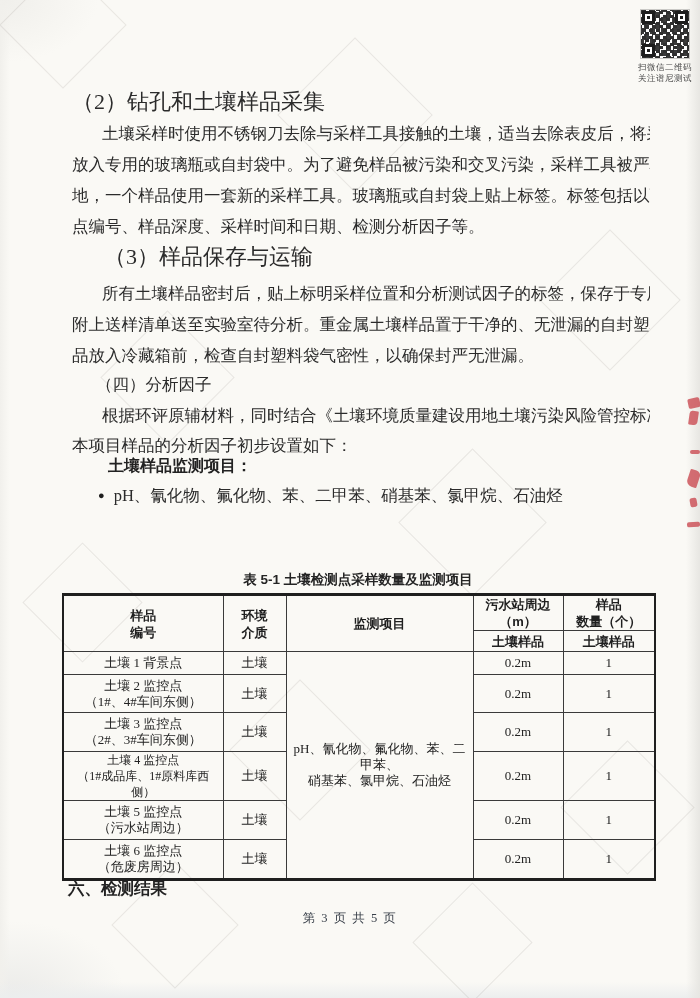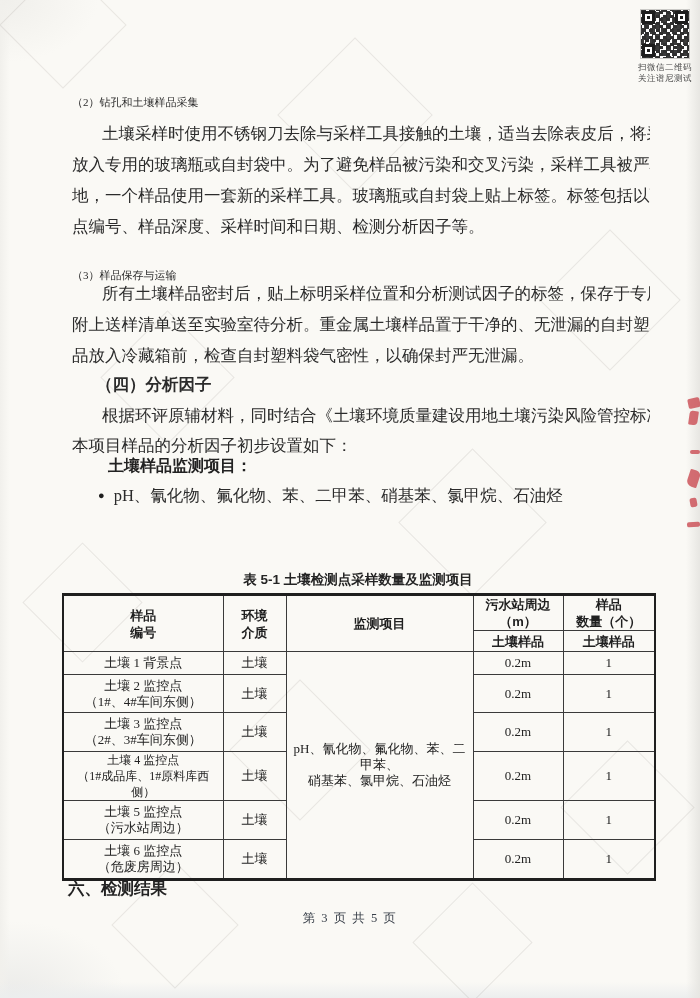--- a/index.html
+++ b/index.html
@@ -32,21 +32,21 @@
   }
   .finder { position:absolute; width:13px; height:13px; border:3px solid #1d1d1d; background:#fff; }
   .finder::after { content:""; position:absolute; left:2px; top:2px; width:3px; height:3px; background:#1d1d1d; }
   .f-tl { left:1px; top:1px; } .f-tr { right:1px; top:1px; } .f-bl { left:1px; bottom:1px; }
   .qr-caption {
     margin-top:4px; font-family:"Liberation Sans", sans-serif;
     font-size:8.5px; line-height:11px; color:#4a4a4a; white-space:pre-line; letter-spacing:.5px;
   }
   
   .blk { position:absolute; left:72px; width:578px; }
-  .h-num { font-size:11px; line-height:24px; }
+  .h-num { font-size:22px; line-height:24px; }
   .h-cn  { font-size:16.5px; line-height:24px; padding-left:24px; }
   .doc-line { font-size:16.5px; line-height:31px; text-align:justify; text-align-last:justify; overflow:hidden; white-space:nowrap; }
   .doc-line.last { text-align-last:auto; white-space:normal; }
   .doc-line.ind { text-indent:30px; }
   .bold-label { font-family:"Liberation Sans", sans-serif; font-weight:bold; font-size:16px; line-height:24px; padding-left:36px; color:#222; }
   .bullet-row { font-size:16.5px; line-height:26px; padding-left:26px; }
   .bullet-glyph { font-size:11px; vertical-align:2px; margin-right:9px; color:#1e1e1e; }
   .sec6 { position:absolute; left:68px; top:878px; font-family:"Liberation Sans", sans-serif; font-weight:bold; font-size:16.5px; color:#222; }
   
   .tbl-caption {
@@ -111,28 +111,28 @@
   </div>
 
   <div class="blk h-num" style="top:90px;">（2）钻孔和土壤样品采集</div>
   <div class="blk" style="top:118px;">
     <div class="doc-line ind">土壤采样时使用不锈钢刀去除与采样工具接触的土壤，适当去除表皮后，将采集到的样品</div>
     <div class="doc-line">放入专用的玻璃瓶或自封袋中。为了避免样品被污染和交叉污染，采样工具被严格分开。一般</div>
     <div class="doc-line">地，一个样品使用一套新的采样工具。玻璃瓶或自封袋上贴上标签。标签包括以下信息：监测</div>
     <div class="doc-line last">点编号、样品深度、采样时间和日期、检测分析因子等。</div>
   </div>
 
-  <div class="blk h-num" style="top:263px;">（3）样品保存与运输</div>
+  <div class="blk h-num" style="top:245px;margin-left:32px;">（3）样品保存与运输</div>
   <div class="blk" style="top:278px;">
     <div class="doc-line ind">所有土壤样品密封后，贴上标明采样位置和分析测试因子的标签，保存于专用冷藏箱内，</div>
     <div class="doc-line">附上送样清单送至实验室待分析。重金属土壤样品置于干净的、无泄漏的自封塑料袋中。在样</div>
     <div class="doc-line last">品放入冷藏箱前，检查自封塑料袋气密性，以确保封严无泄漏。</div>
   </div>
 
-  <div class="blk h-cn" style="top:373px;font-weight:bold;">（四）分析因子</div>
+  <div class="blk h-cn" style="top:373px;">（四）分析因子</div>
   <div class="blk" style="top:401px;">
     <div class="doc-line ind" style="line-height:30px;">根据环评原辅材料，同时结合《土壤环境质量建设用地土壤污染风险管控标准》（试行），</div>
     <div class="doc-line last" style="line-height:30px;">本项目样品的分析因子初步设置如下：</div>
   </div>
 
   <div class="blk bold-label" style="top:454px;">土壤样品监测项目：</div>
 
   <div class="blk bullet-row" style="top:482px;">
     <span class="bullet-glyph">●</span><span>pH、氰化物、氟化物、苯、二甲苯、硝基苯、氯甲烷、石油烃</span>
   </div>

